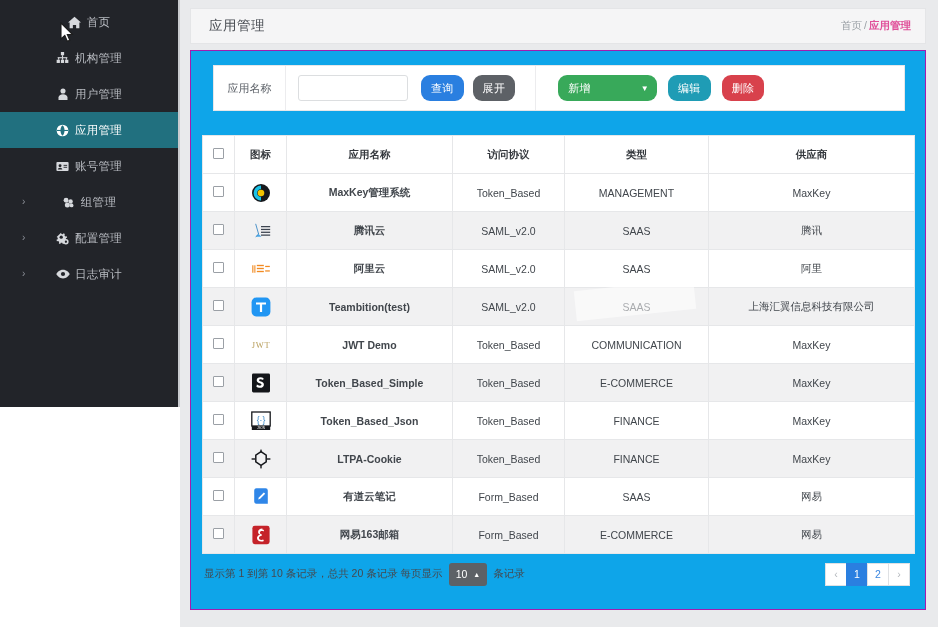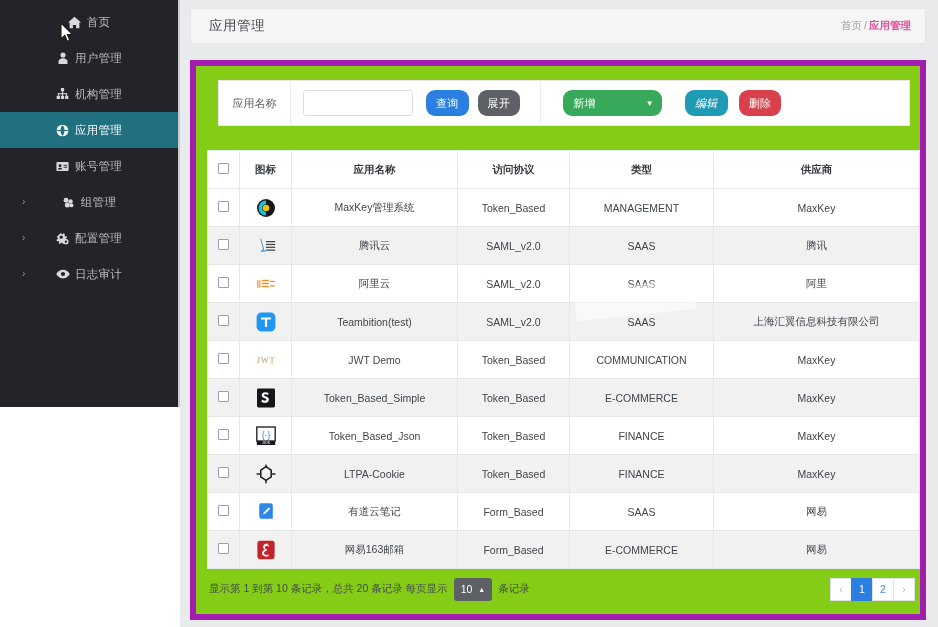--- a/index.html
+++ b/index.html
@@ -57,24 +57,24 @@
     border: 1px solid #e4e5e7;
     display: flex; align-items: center; justify-content: space-between;
     padding: 0 14px 0 18px;
   }
   .page-title { font-size: 13.5px; color: #4b4f55; letter-spacing: .5px; }
   .crumb { font-size: 10.5px; color: #9aa0a6; }
   .crumb .crumb-sep { margin: 0 2px; }
   .crumb .crumb-cur { color: #e0519a; font-weight: bold; }
 
   .panel {
-    position: absolute; left: 10px; top: 60px;
+    position: absolute; left: 10px; top: 50px;
     width: 736px; height: 560px;
-    background: #84cc16;
-    border: 6px solid #a21caf;
+    background: #0ea5e9;
+    border: 1px solid #a21caf;
   }
 
   
   .toolbar {
     position: absolute; left: 22px; top: 14px;
     width: 692px; height: 46px;
     border: 1px solid #e6e7e9;
     background: #fff;
     display: flex; align-items: center;
   }
@@ -94,41 +94,41 @@
     height: 26px; border: none; border-radius: 9px;
     font-size: 11px; color: #fff; cursor: pointer;
     display: inline-flex; align-items: center; justify-content: center;
     padding: 0 10px; font-family: inherit; letter-spacing: .3px;
   }
   .btn-query  { background: #2a7fe0; margin-left: 13px; }
   .btn-expand { background: #5d6166; margin-left: 9px; }
   .tb-divider { width:1px; height:100%; background:#ececee; margin-left: 20px; }
   .btn-add    { background: #38a95a; margin-left: 22px; padding: 0 8px 0 10px; gap: 44px; }
   .btn-add .cv { margin-left: 6px; font-size: 8px; }
-  .btn-edit   { background: #1f9cb5; margin-left: 23px; font-style: italic; }
+  .btn-edit   { background: #1f9cb5; margin-left: 11px; }
   .btn-del    { background: #d8414c; margin-left: 11px; }
 
   
   .tbl-wrap { position: absolute; left: 11px; top: 84px; width: 712px; }
   table.dt { width: 100%; border-collapse: collapse; table-layout: fixed; }
   table.dt th, table.dt td {
     border: 1px solid #e6e7e9;
     text-align: center;
     font-size: 10.5px;
     color: #41464c;
     height: 38px;
     vertical-align: middle;
     overflow: hidden;
   }
   table.dt th { font-weight: bold; background: #ffffff; color: #34383d; }
   table.dt tbody tr:nth-child(even) td { background: #f1f1f2; }
   table.dt tbody tr:nth-child(odd)  td { background: #ffffff; }
   .c-chk   { width: 32px; }
   .c-ico   { width: 52px; }
-  .c-name  { width: 166px; }
+  .c-name  { width: 166px; font-weight: bold; }
   .c-proto { width: 112px; }
   .c-type  { width: 144px; }
   .c-vend  { width: 206px; }
   .chk {
     width: 11px; height: 11px; border: 1px solid #9ba0a6;
     background: #fff; display: inline-block; border-radius: 1px;
   }
   .ico-cell { display:flex; align-items:center; justify-content:center; }
   .appico { width: 20px; height: 20px; display:block; }
 
@@ -170,47 +170,47 @@
   <nav class="sidebar">
     <div class="nav-spacer"></div>
 
     <div class="nav-item">
       <span class="nav-ico">
         <svg viewBox="0 0 16 16" width="13" height="13" fill="currentColor">
             <path d="M8 1L0 8h2v7h4v-4h4v4h4V8h2z"></path>
           </svg>
       </span>
       <span>首页</span>
-    </div>
-
-    <div class="nav-item">
-      <span class="nav-ico">
-        <svg viewBox="0 0 16 16" width="12" height="12" fill="currentColor">
-            <circle cx="8" cy="4" r="3.4"></circle>
-            <path d="M8 8.4c-3.4 0-6 2-6 4.4V16h12v-3.2c0-2.4-2.6-4.4-6-4.4z"></path>
-          </svg>
-      </span>
-      <span>用户管理</span>
     </div>
 
     <div class="nav-item">
       <span class="nav-ico">
         <svg viewBox="0 0 16 16" width="13" height="13" fill="currentColor">
             <rect x="6" y="0" width="4" height="4"></rect>
             <rect x="7.3" y="4" width="1.4" height="3"></rect>
             <rect x="2" y="6.4" width="12" height="1.3"></rect>
             <rect x="2.6" y="7" width="1.3" height="2.5"></rect>
             <rect x="12.1" y="7" width="1.3" height="2.5"></rect>
             <rect x="7.3" y="7" width="1.4" height="2.5"></rect>
             <rect x="0.8" y="9.5" width="4" height="4"></rect>
             <rect x="6" y="9.5" width="4" height="4"></rect>
             <rect x="11.2" y="9.5" width="4" height="4"></rect>
           </svg>
       </span>
       <span>机构管理</span>
+    </div>
+
+    <div class="nav-item">
+      <span class="nav-ico">
+        <svg viewBox="0 0 16 16" width="12" height="12" fill="currentColor">
+            <circle cx="8" cy="4" r="3.4"></circle>
+            <path d="M8 8.4c-3.4 0-6 2-6 4.4V16h12v-3.2c0-2.4-2.6-4.4-6-4.4z"></path>
+          </svg>
+      </span>
+      <span>用户管理</span>
     </div>
 
     <div class="nav-item active">
       <span class="nav-ico">
         <svg viewBox="0 0 16 16" width="13" height="13" fill="currentColor">
             <circle cx="8" cy="8" r="7.2"></circle>
             <path d="M8 1.6c-1.6 1.3-2.5 3.7-2.5 6.4S6.4 13.1 8 14.4c1.6-1.3 2.5-3.7 2.5-6.4S9.6 2.9 8 1.6z" fill="#21707f"></path>
             <rect x="1" y="7.3" width="14" height="1.3" fill="#21707f"></rect>
           </svg>
       </span>

